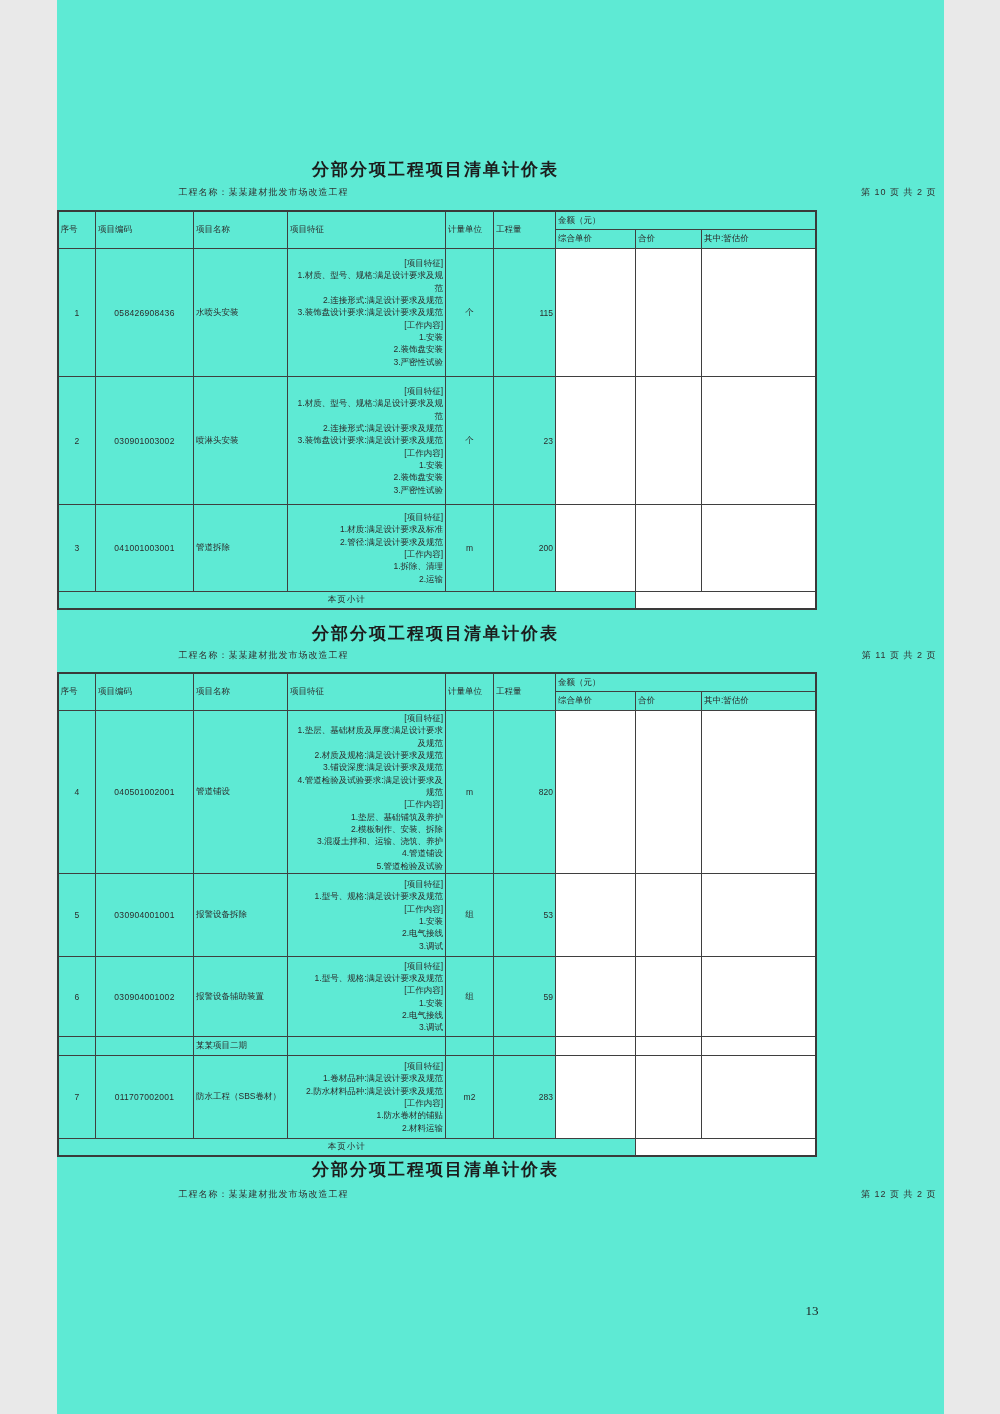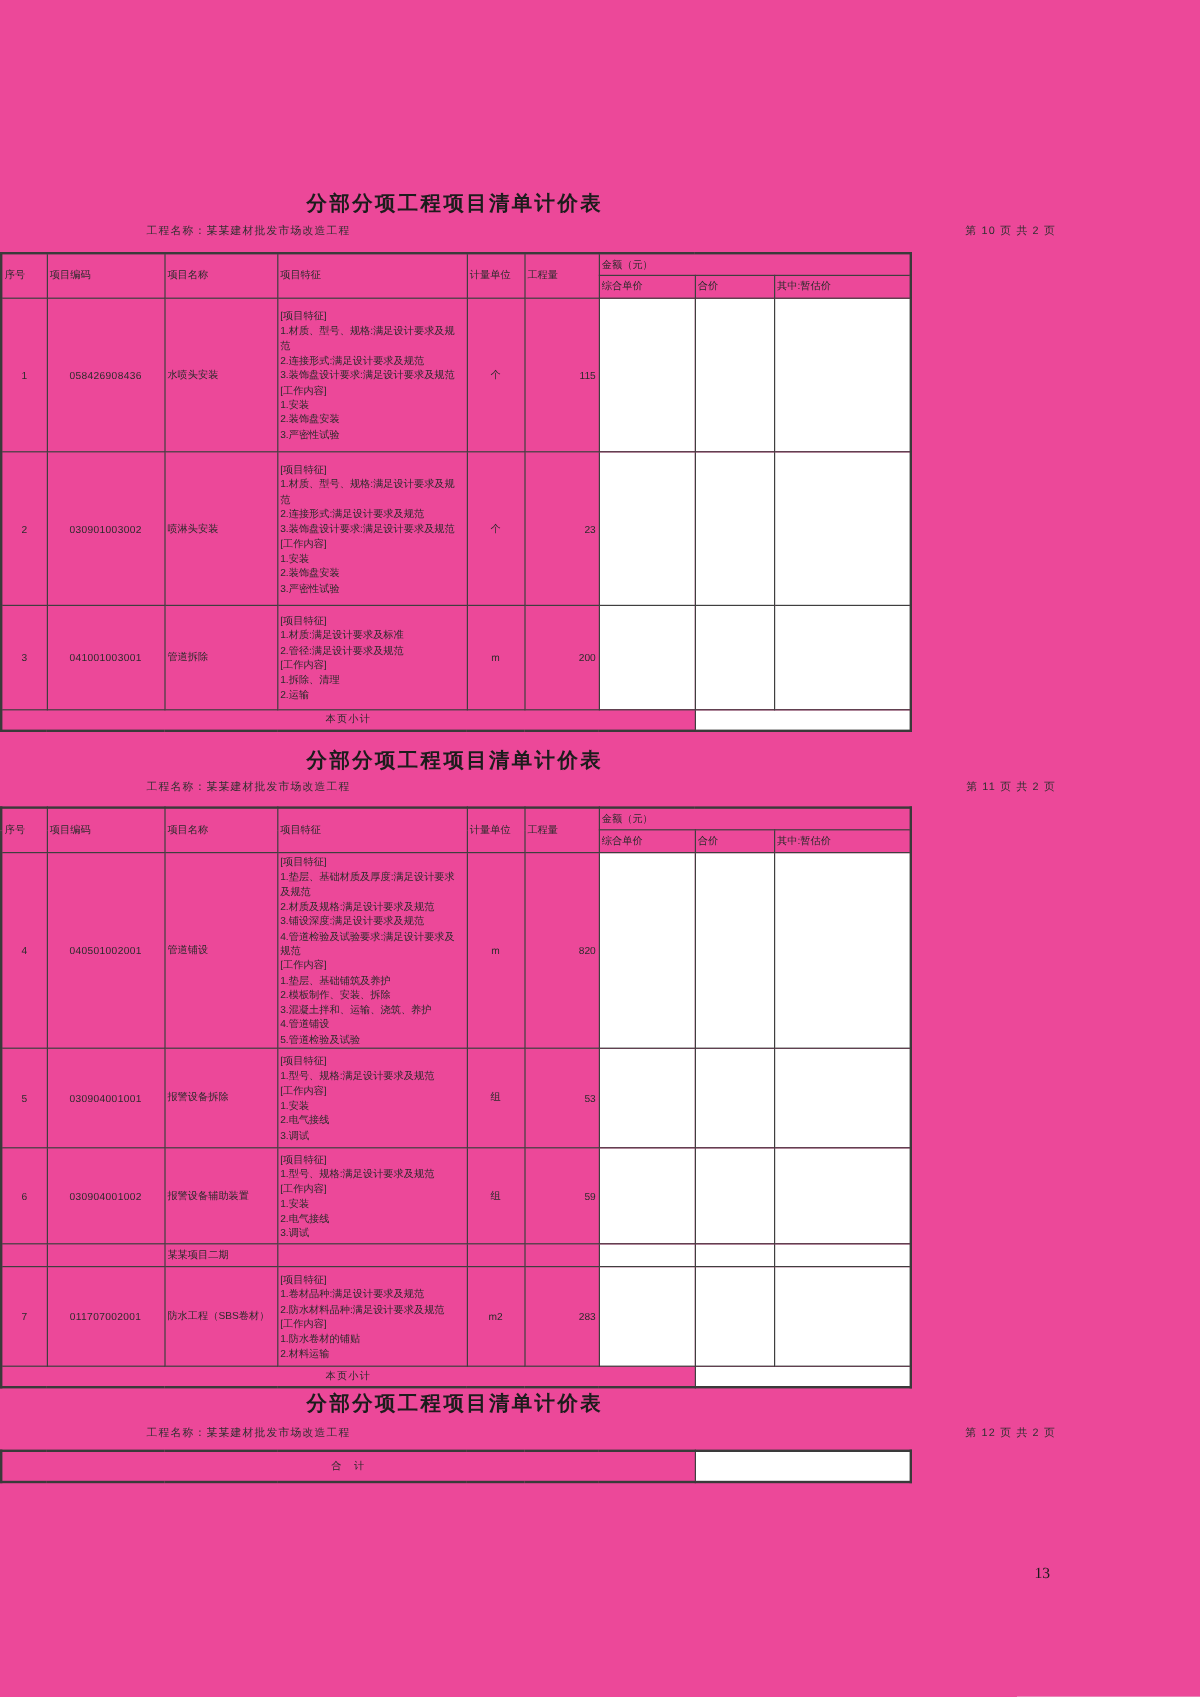--- a/index.html
+++ b/index.html
@@ -1,20 +1,20 @@
 <!DOCTYPE html>
 <html><head>
 <meta charset="utf-8">
 <style>
   html,body{margin:0;padding:0;background:#e9e9e9;}
   .page{
     position:relative;
-    width:1000px;height:1414px;
+    width:887px;height:1414px;
     margin:0 auto;
-    background:#ec4899;
+    background:#5eead4;
     font-family:"Liberation Sans", sans-serif;
     color:#262626;
   }
   .sheet-title{
     position:absolute;left:0;width:758px;
     text-align:center;
     font-size:17px;font-weight:bold;letter-spacing:2px;color:#1c1c1c;
   }
   .meta-row{
     position:absolute;left:0;width:758px;
@@ -31,21 +31,21 @@
     font-weight:normal;
     font-size:8.5px;color:#2b2b2b;
     padding:1px 2px;
     overflow:hidden;
   }
   th.hdr{text-align:left;vertical-align:middle;font-size:8.5px;}
   td.c-no{text-align:center;vertical-align:middle;}
   td.c-code{text-align:center;vertical-align:middle;font-size:8px;letter-spacing:0.3px;}
   td.c-name{text-align:left;vertical-align:middle;font-size:8.5px;}
   td.c-feat{
-    text-align:left;vertical-align:middle;
+    text-align:right;vertical-align:middle;
     font-size:8.2px;line-height:1.45;white-space:pre-line;
     padding:2px 3px;
   }
   td.c-unit{text-align:center;vertical-align:middle;}
   td.c-qty{text-align:right;vertical-align:middle;padding-right:8px;}
   td.c-money{background:#ffffff;}
   td.c-subtotal{text-align:center;vertical-align:middle;font-size:8.5px;letter-spacing:1px;}
   td.c-section{text-align:left;vertical-align:middle;font-size:8.5px;margin-left:12px;}
   .page-number{
     position:absolute;top:1303px;right:125px;
@@ -279,35 +279,16 @@
     </tr>
   </tbody>
     </table>
 
   <div class="sheet-title" style="top:1158px;">分部分项工程项目清单计价表</div>
   <div class="meta-row" style="top:1188px;left:122px;">
     <span>工程名称：某某建材批发市场改造工程</span>
     <span>第 12 页  共  2 页</span>
   </div>
 
-  <table class="sheet-table" style="top:1208px;">
-    <colgroup>
-      <col style="width:38px">
-        <col style="width:98px">
-        <col style="width:94px">
-      <col style="width:158px">
-        <col style="width:48px">
-        <col style="width:62px">
-      <col style="width:80px">
-        <col style="width:66px">
-        <col style="width:114px">
-    </colgroup>
-    <tbody>
-        <tr>
-      <td class="c-subtotal" colspan="7" style="height:22px;">合　计</td>
-      <td class="c-money" colspan="2"></td>
-    </tr>
-  </tbody>
-    </table>
 
   <div class="page-number">13</div>
 
 </div>
 
 </body></html>

